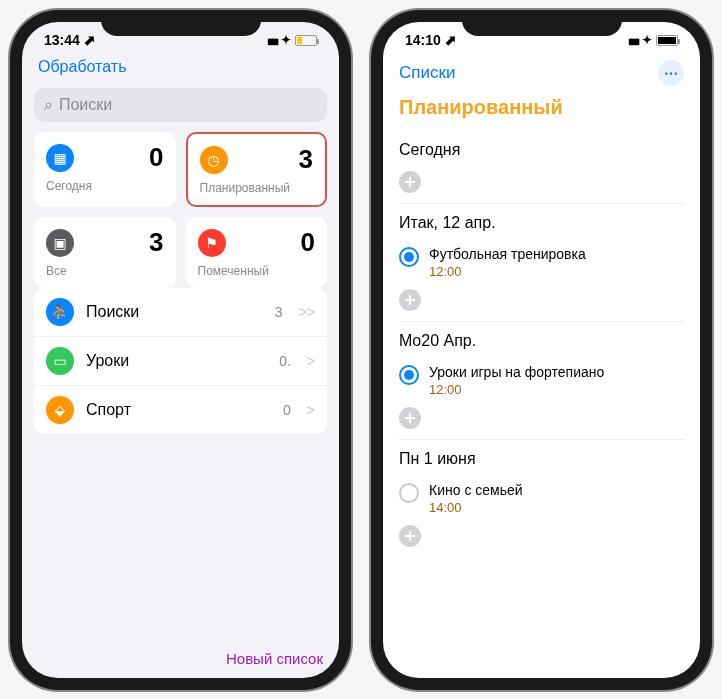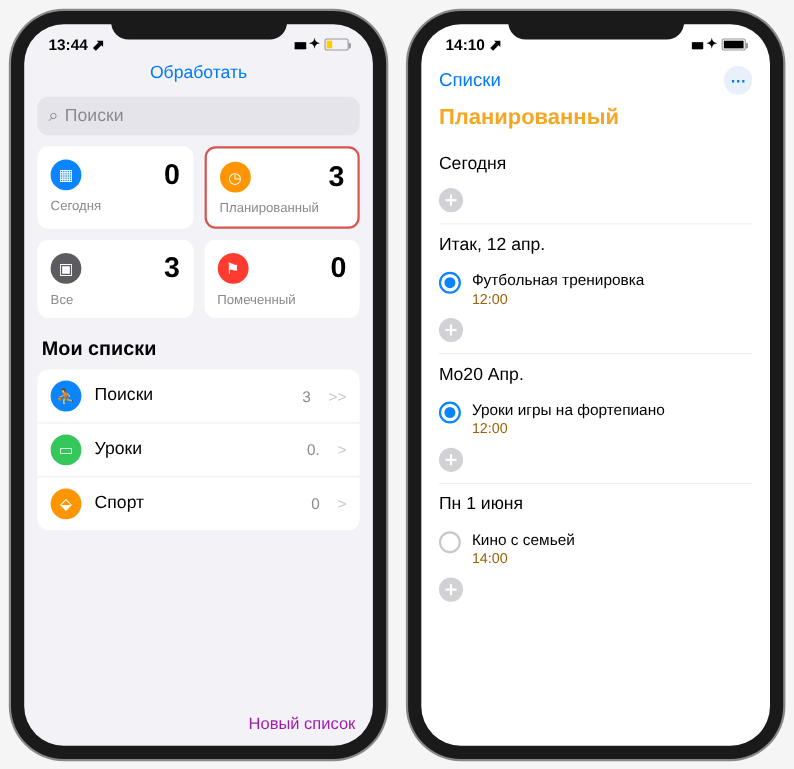--- a/index.html
+++ b/index.html
@@ -4,21 +4,21 @@
 <style>
   * { box-sizing: border-box; margin: 0; padding: 0; }
   body { background: #f5f5f5; font-family: -apple-system, Helvetica, Arial, sans-serif; padding: 10px; }
   .wrap { display: flex; gap: 20px; justify-content: center; }
   .phone { width: 344px; height: 680px; background: #1a1a1a; border-radius: 48px; padding: 12px; position: relative; box-shadow: 0 0 0 2px #888; }
   .screen { width: 100%; height: 100%; background: #f2f2f7; border-radius: 36px; overflow: hidden; position: relative; }
   .screen.white { background: #fff; }
   .notch { position: absolute; top: 0; left: 50%; transform: translateX(-50%); width: 160px; height: 26px; background: #1a1a1a; border-radius: 0 0 16px 16px; z-index: 10; }
   .status-bar { display: flex; justify-content: space-between; align-items: center; padding: 10px 22px 4px; font-size: 14px; font-weight: 600; color: #000; }
   .status-bar .sb-right { display: flex; gap: 4px; align-items: center; font-size: 12px; }
-  .header { display: flex; justify-content: center; padding: 6px 16px; }
+  .header { display: flex; justify-content: flex-start; padding: 6px 16px; }
   .header-link { color: #007aff; font-size: 16px; }
   .header2 { display: flex; justify-content: space-between; align-items: center; padding: 8px 16px 6px; }
   .back-link { color: #007aff; font-size: 17px; }
   .more-btn { width: 26px; height: 26px; border-radius: 50%; background: #e8f0fb; color: #007aff; display: flex; align-items: center; justify-content: center; font-weight: bold; font-size: 14px; }
   .title-h2 { color: #f5a623; font-size: 20px; font-weight: 600; padding: 4px 16px 12px; }
   .search { margin: 6px 12px 10px; background: #e4e4ea; border-radius: 10px; padding: 8px 10px; color: #8a8a8e; font-size: 16px; display: flex; gap: 6px; align-items: center; }
   .cards { display: grid; grid-template-columns: 1fr 1fr; gap: 10px; padding: 0 12px; }
   .card { background: #fff; border-radius: 10px; padding: 10px 12px; position: relative; }
   .card.hl { border: 2px solid #d9534f; }
   .card-top { display: flex; justify-content: space-between; align-items: center; }
@@ -108,21 +108,20 @@
           <div class="card-label">Все</div>
         </div>
         <div class="card">
           <div class="card-top">
             <span class="icon-circ ic-red">⚑</span>
             <span class="card-num">0</span>
           </div>
           <div class="card-label">Помеченный</div>
         </div>
       </div>
-      <div class="section-title">Мои списки</div>
       <div class="list">
         <div class="list-row">
           <span class="icon-circ ic-blue">⛹</span>
           <span class="list-label">Поиски</span>
           <span class="list-count">3</span>
           <span class="chev">&gt;&gt;</span>
         </div>
         <div class="list-row">
           <span class="icon-circ ic-green">▭</span>
           <span class="list-label">Уроки</span>

